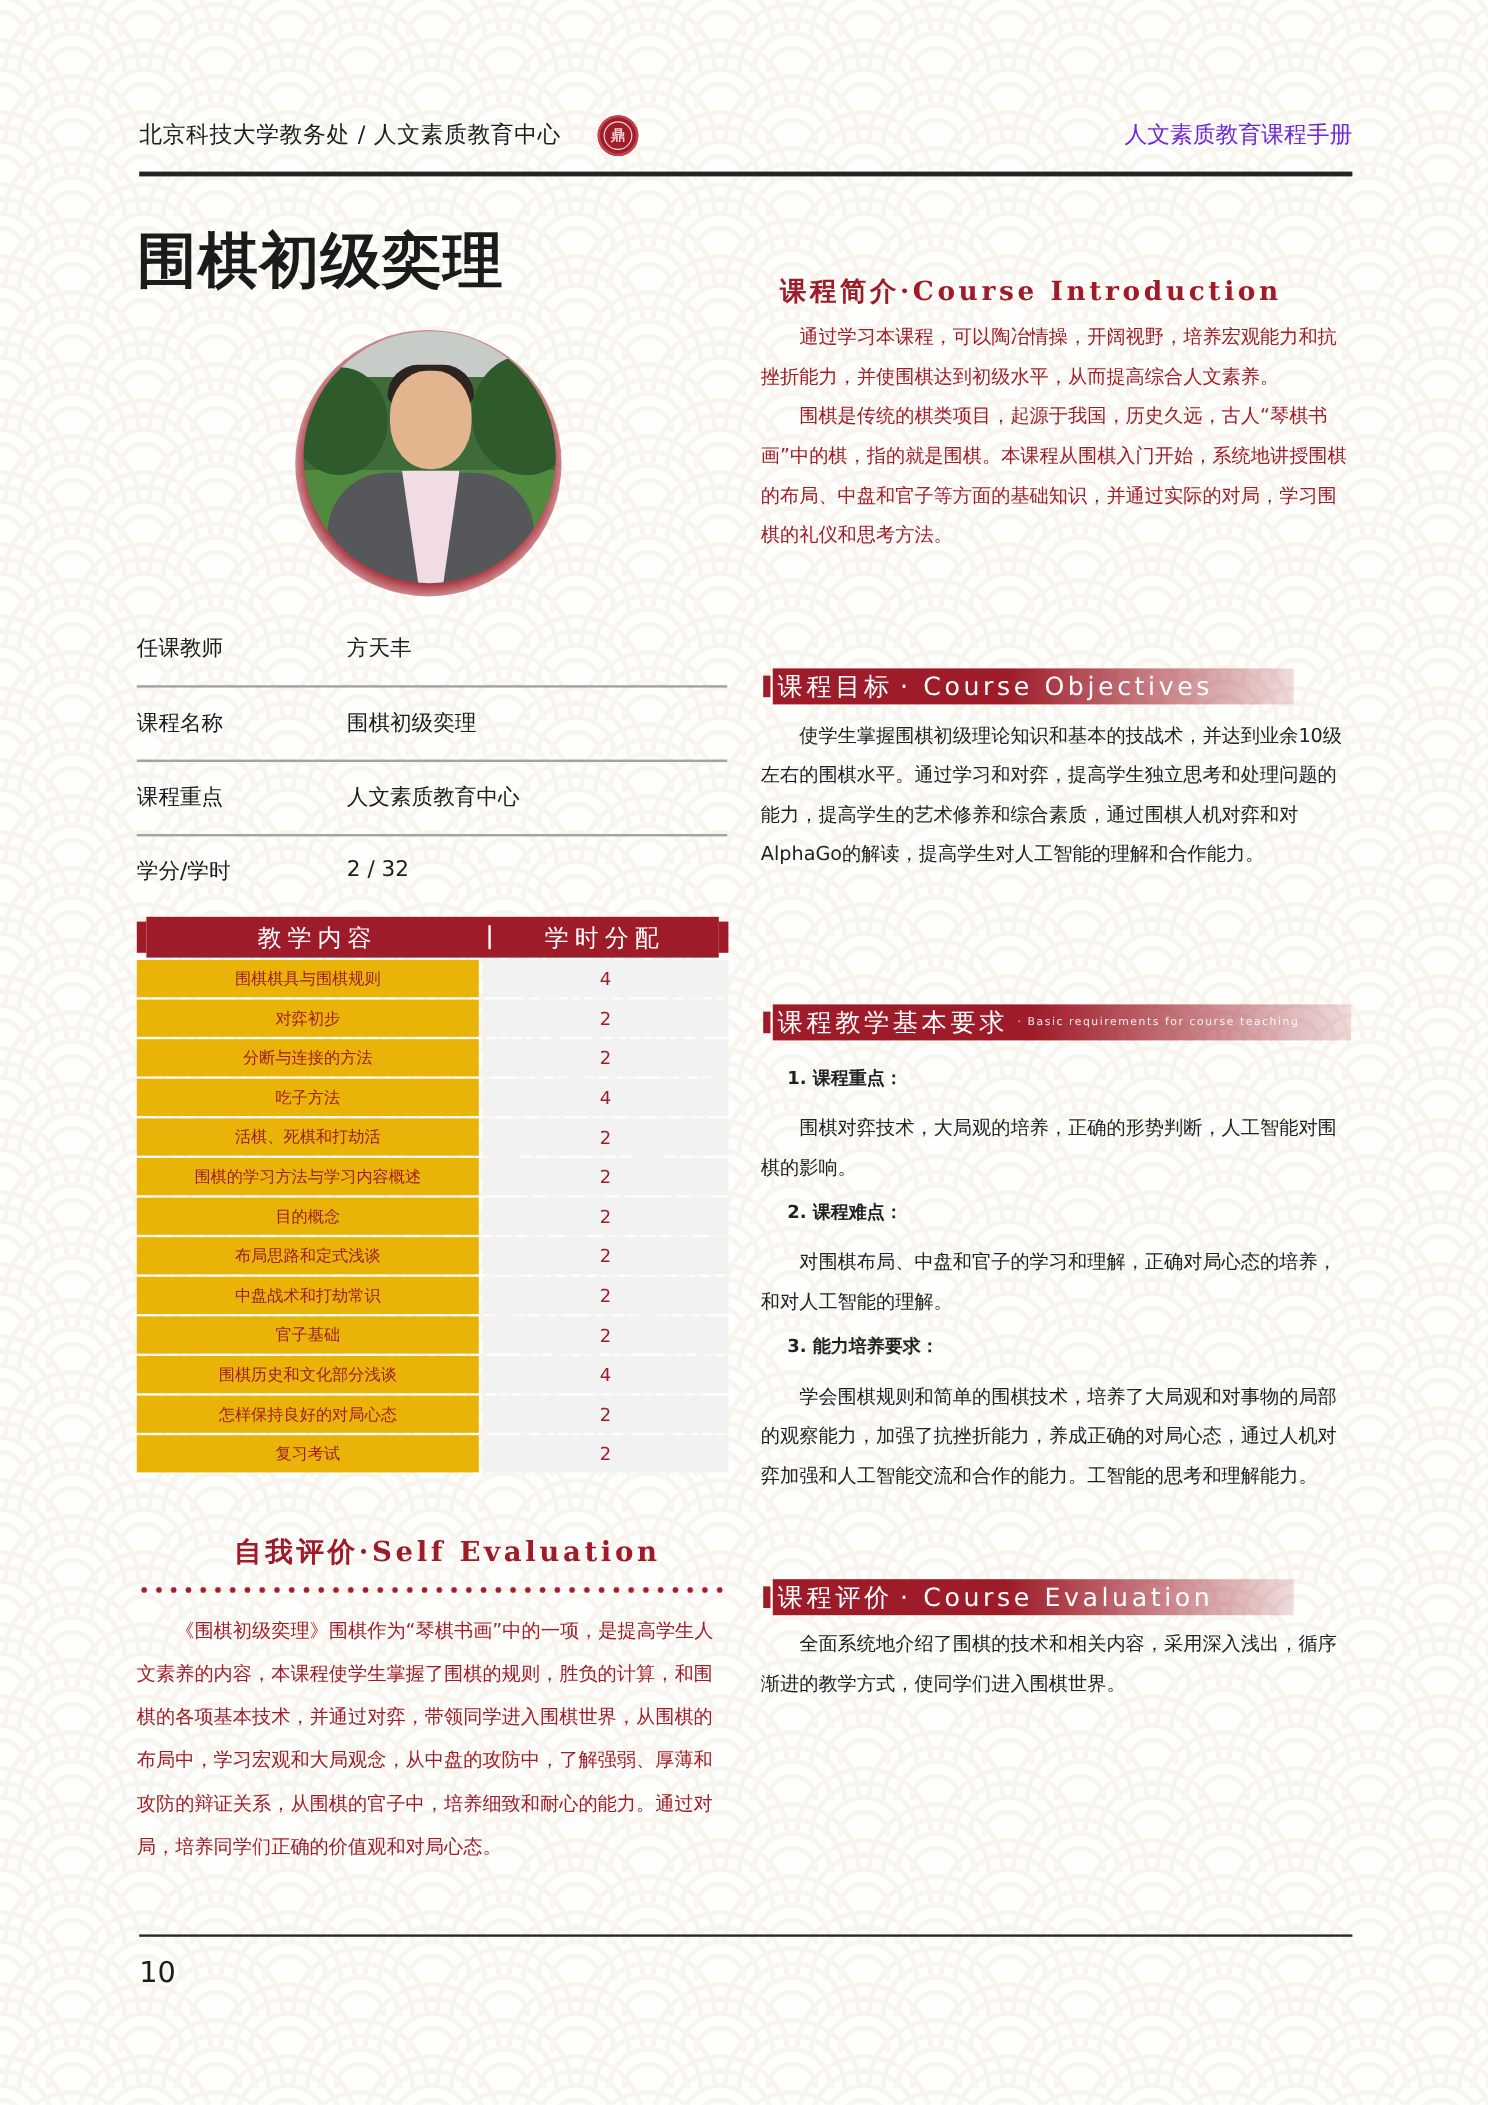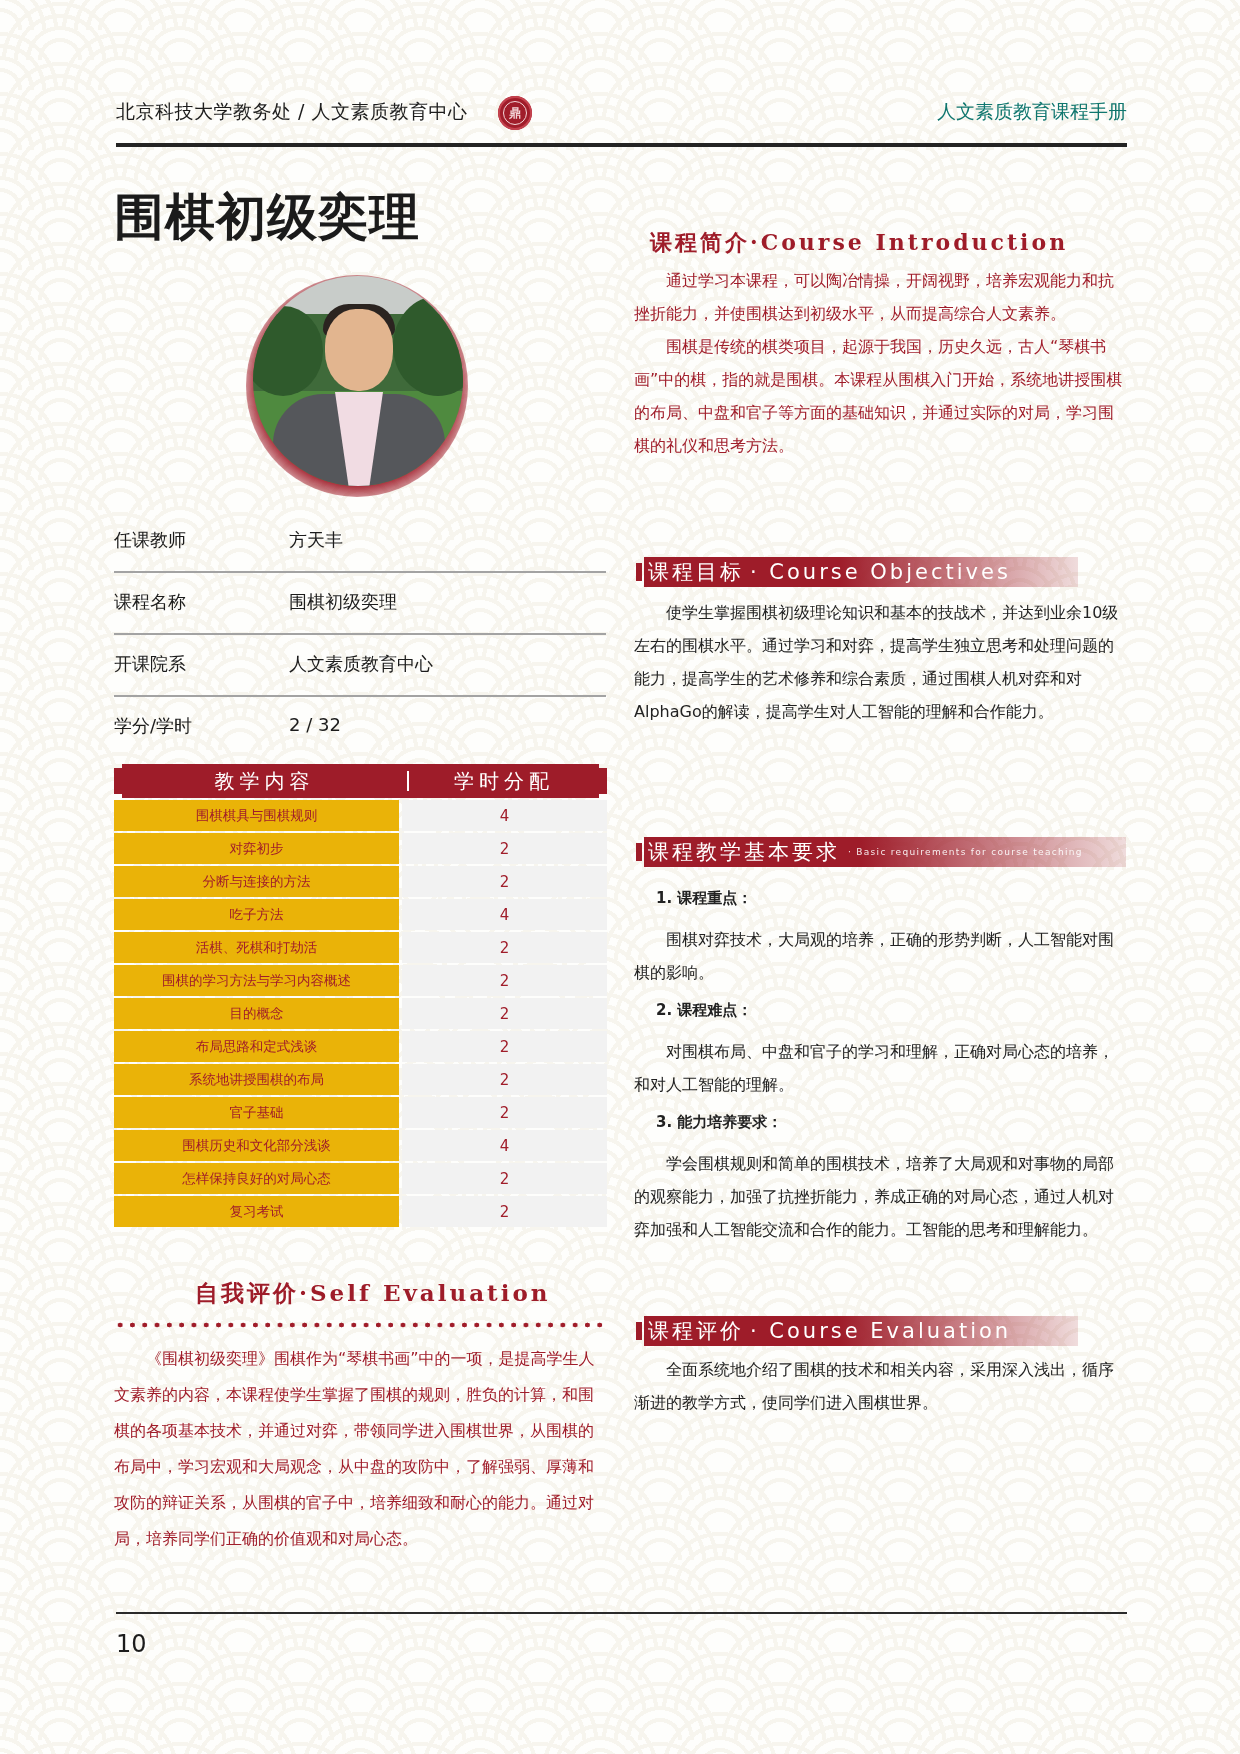--- a/index.html
+++ b/index.html
@@ -11,21 +11,21 @@
       background-image:
         radial-gradient(circle at 50% 100%, transparent 0 18px, #f7f5ee 18px 22px, transparent 22px 30px, #f7f5ee 30px 34px, transparent 34px 42px, #f7f5ee 42px 46px, transparent 46px 54px, #f7f5ee 54px 58px, transparent 58px),
         radial-gradient(circle at 50% 100%, transparent 0 18px, #f7f5ee 18px 22px, transparent 22px 30px, #f7f5ee 30px 34px, transparent 34px 42px, #f7f5ee 42px 46px, transparent 46px 54px, #f7f5ee 54px 58px, transparent 58px);
       background-size: 120px 60px, 120px 60px;
       background-position: 0 0, 60px 30px;
     }
     .abs { position: absolute; }
 
     
     .hdr-left { left: 116px; top: 99px; font-size: 19px; color: #1d1d1d; letter-spacing: 0.5px; }
-    .hdr-right { right: 113px; top: 99px; font-size: 19px; color: #0f766e; }
+    .hdr-right { right: 113px; top: 99px; font-size: 19px; color: #6d28d9; }
     .logo { left: 498px; top: 96px; width: 34px; height: 34px; border-radius: 50%; background: #a01d2a;
       box-shadow: 0 0 0 2px #c4424e inset; display:flex; align-items:center; justify-content:center; }
     .logo-inner { width: 22px; height: 22px; border-radius: 50%; border: 1.5px solid #f3d6d8; display:flex; align-items:center; justify-content:center; color:#f3d6d8; font-size: 12px; font-weight: bold; }
     .hdr-rule { left: 116px; top: 143px; width: 1011px; height: 4px; background: #242424; }
 
     
     .title { left: 114px; top: 184px; font-size: 50px; font-weight: bold; color: #1b1b1b; letter-spacing: 1px; }
 
     
     .portrait-ring { left: 246px; top: 275px; width: 222px; height: 222px; border-radius: 50%;
@@ -112,21 +112,21 @@
 
 <div class="abs info-row" style="top:510px;">
   <span class="info-label">任课教师</span>
   <span class="info-value">方天丰</span>
 </div>
 <div class="abs info-row" style="top:572px;">
   <span class="info-label">课程名称</span>
   <span class="info-value">围棋初级奕理</span>
 </div>
 <div class="abs info-row" style="top:634px;">
-  <span class="info-label">开课院系</span>
+  <span class="info-label">课程重点</span>
   <span class="info-value">人文素质教育中心</span>
 </div>
 <div class="abs info-row last" style="top:696px;">
   <span class="info-label">学分/学时</span>
   <span class="info-value">2 / 32</span>
 </div>
 
 <div class="abs sched">
   <div class="sched-head">
     <span class="c1">教学内容</span>
@@ -159,21 +159,21 @@
     </div>
   <div class="sched-row">
       <span class="c1">目的概念</span>
       <span class="c2">2</span>
     </div>
   <div class="sched-row">
       <span class="c1">布局思路和定式浅谈</span>
       <span class="c2">2</span>
     </div>
   <div class="sched-row">
-      <span class="c1">系统地讲授围棋的布局</span>
+      <span class="c1">中盘战术和打劫常识</span>
       <span class="c2">2</span>
     </div>
   <div class="sched-row">
       <span class="c1">官子基础</span>
       <span class="c2">2</span>
     </div>
   <div class="sched-row">
       <span class="c1">围棋历史和文化部分浅谈</span>
       <span class="c2">4</span>
     </div>

